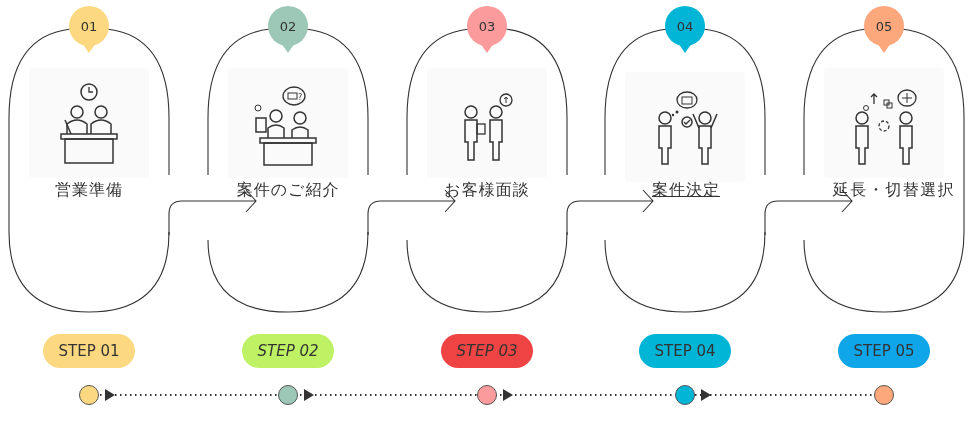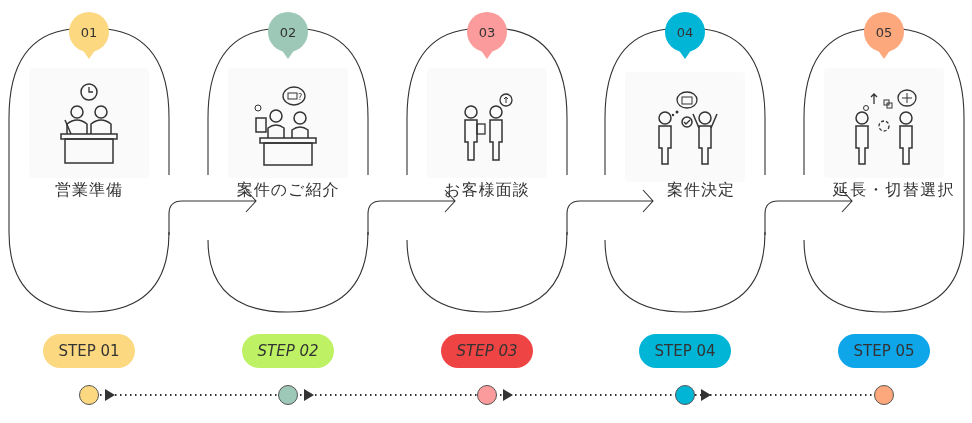--- a/index.html
+++ b/index.html
@@ -1,20 +1,20 @@
 <!DOCTYPE html>
 <html><head>
 <meta charset="utf-8">
 <style>
   html, body { margin:0; padding:0; background:#ffffff; }
   body { width:972px; height:423px; position:relative; overflow:hidden;
          font-family:"DejaVu Sans","Liberation Sans",sans-serif; color:#333; }
   #flow { position:absolute; left:0; top:0; width:972px; height:423px; }
   .step { position:absolute; top:0; width:200px; height:423px; }
-  .badge { position:absolute; top:12px; width:40px; height:40px; border-radius:50%;
+  .badge { position:absolute; top:6px; width:40px; height:40px; border-radius:50%;
            display:flex; align-items:center; justify-content:center;
            font-size:13px; color:#333; z-index:3; }
   .badge::after { content:""; position:absolute; left:50%; bottom:-7px; margin-left:-7px;
            width:0; height:0; border-left:7px solid transparent; border-right:7px solid transparent;
            border-top:10px solid var(--c); }
   .illus { position:absolute; top:68px; width:120px; height:110px; background:#fafafa; border-radius:4px; z-index:2; }
   .illus svg { width:120px; height:110px; }
   .title { position:absolute; top:180px; width:200px; text-align:center; font-size:16px; color:#333;
            z-index:2; background:transparent; letter-spacing:1px; }
   .pill { position:absolute; top:334px; width:92px; height:34px; border-radius:17px;
@@ -105,21 +105,21 @@
           <circle cx="52" cy="40" r="1.5" fill="#333"></circle>
           <circle cx="48" cy="43" r="1.2" fill="#333"></circle>
           <circle cx="62" cy="50" r="5" fill="none" stroke="#333" stroke-width="1.5"></circle>
           <path d="M59 50l2 2 4-4" stroke="#333" fill="none" stroke-width="1.3"></path>
           <circle cx="40" cy="46" r="6" fill="none" stroke="#333" stroke-width="1.5"></circle>
           <circle cx="80" cy="46" r="6" fill="none" stroke="#333" stroke-width="1.5"></circle>
           <path d="M34 54h12v22h-3v16h-6v-16h-3z" fill="none" stroke="#333" stroke-width="1.5"></path>
           <path d="M74 54h12v22h-3v16h-6v-16h-3z" fill="none" stroke="#333" stroke-width="1.5"></path>
           <path d="M74 56l-6-14M86 56l6-14" stroke="#333" stroke-width="1.5" fill="none"></path>
         </svg></div>
-    <div class="title" style="left: 16px;">案件決定</div>
+    <div class="title" style="left: 1px; text-decoration: underline;">案件決定</div>
     <div class="pill" style="left: 54px; background: rgb(0, 181, 214);">STEP 04</div>
     <div class="dot" style="left: 90px; background: rgb(0, 181, 214);"></div>
     <div class="tri" style="left: 116px;"></div>
   </div>
     <div class="step" style="left: 784px;">
     <div class="badge" style="left: 80px; background: rgb(252, 167, 124); --c: #fca77c;">05</div>
     <div class="illus" style="left: 40px;"><svg viewBox="0 0 120 110">
           <ellipse cx="83" cy="30" rx="9" ry="8" fill="none" stroke="#333" stroke-width="1.3"></ellipse>
           <path d="M78 30h10M83 25v10" stroke="#333"></path>
           <path d="M50 36v-10m-3 3l3-3 3 3" stroke="#333" fill="none" stroke-width="1.3"></path>

